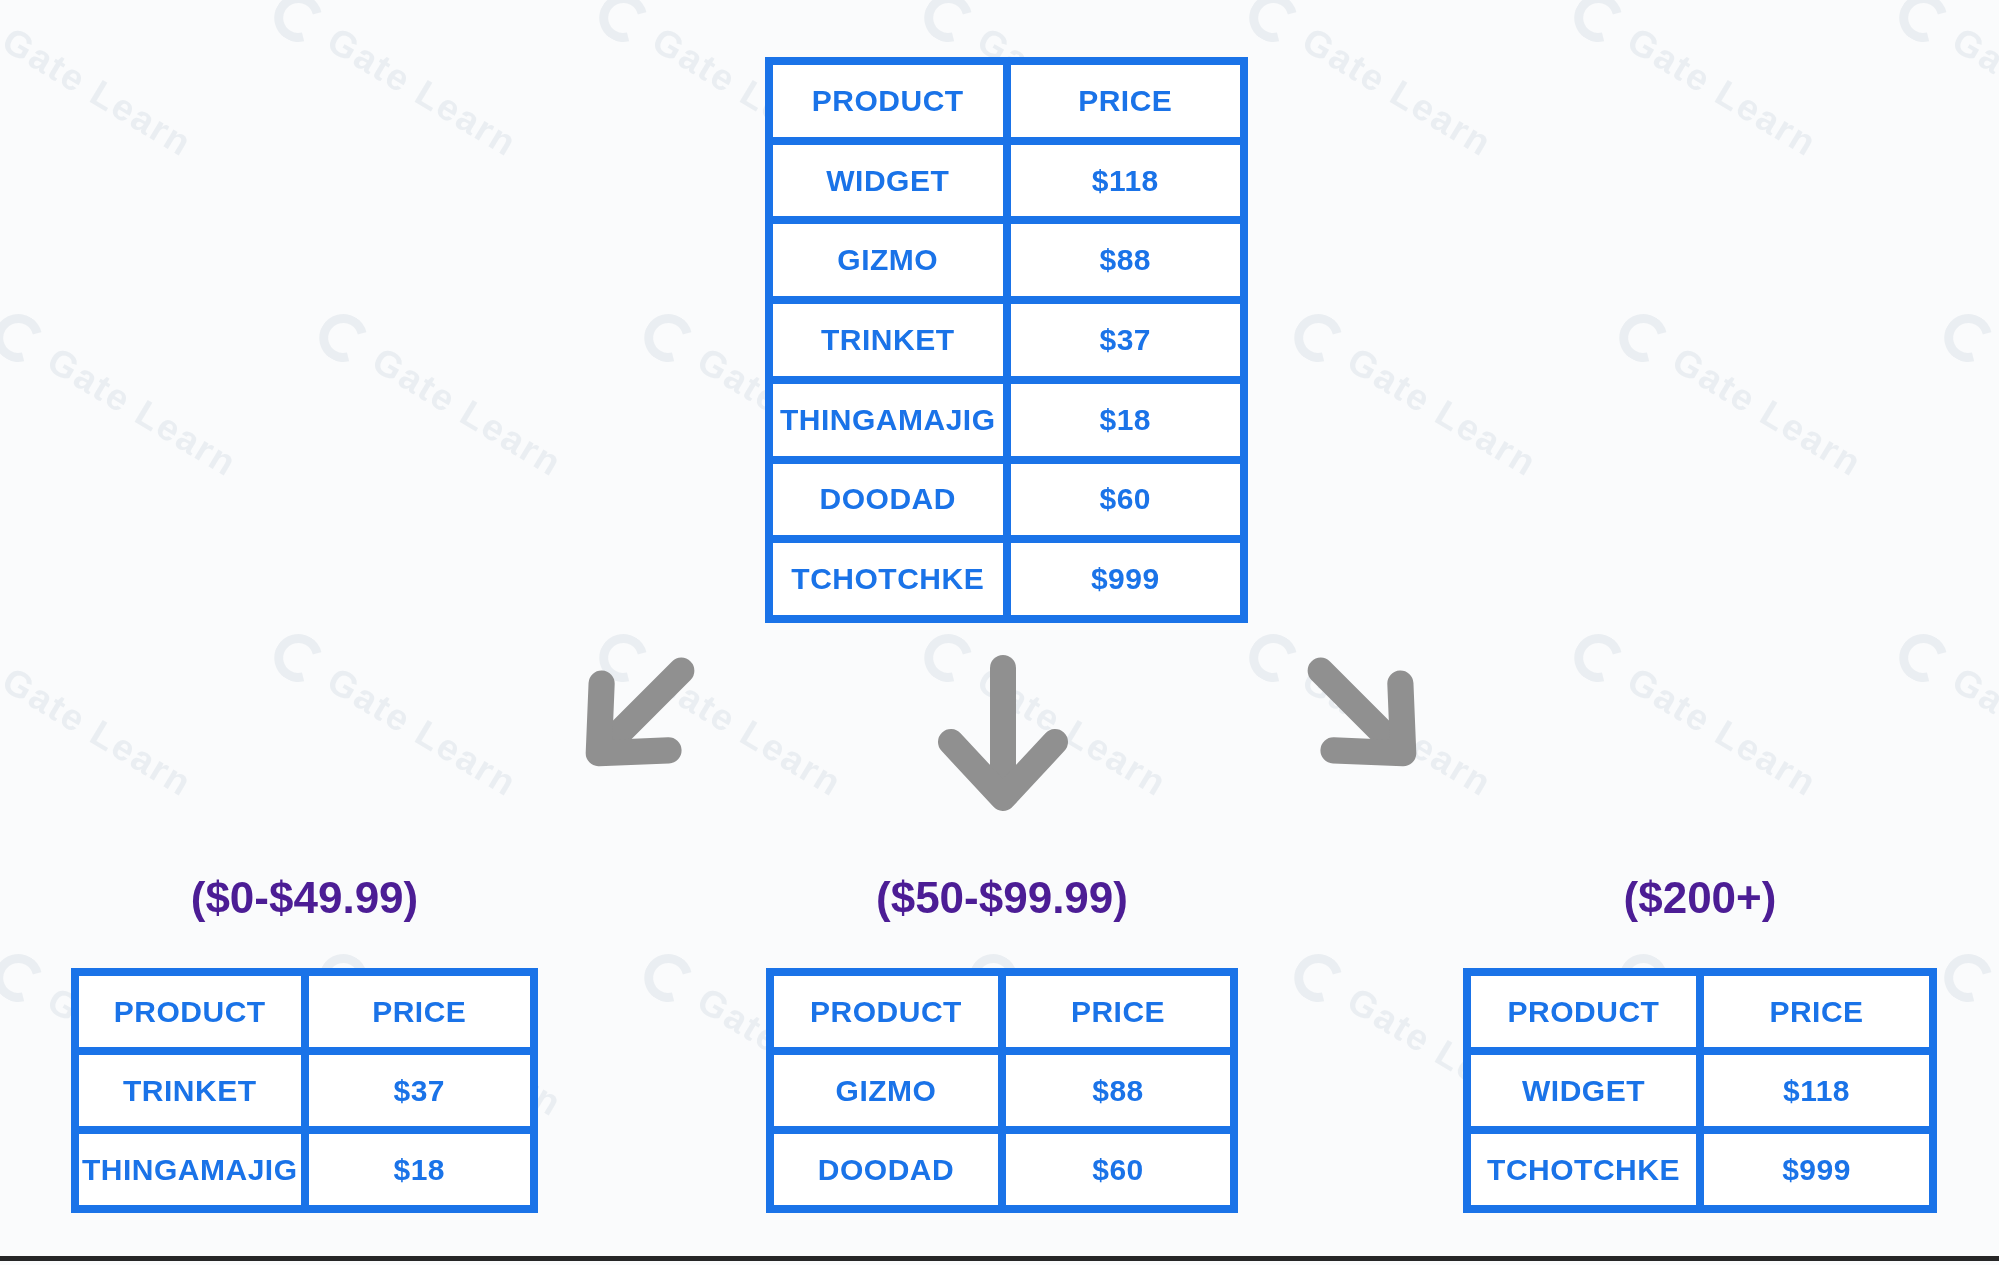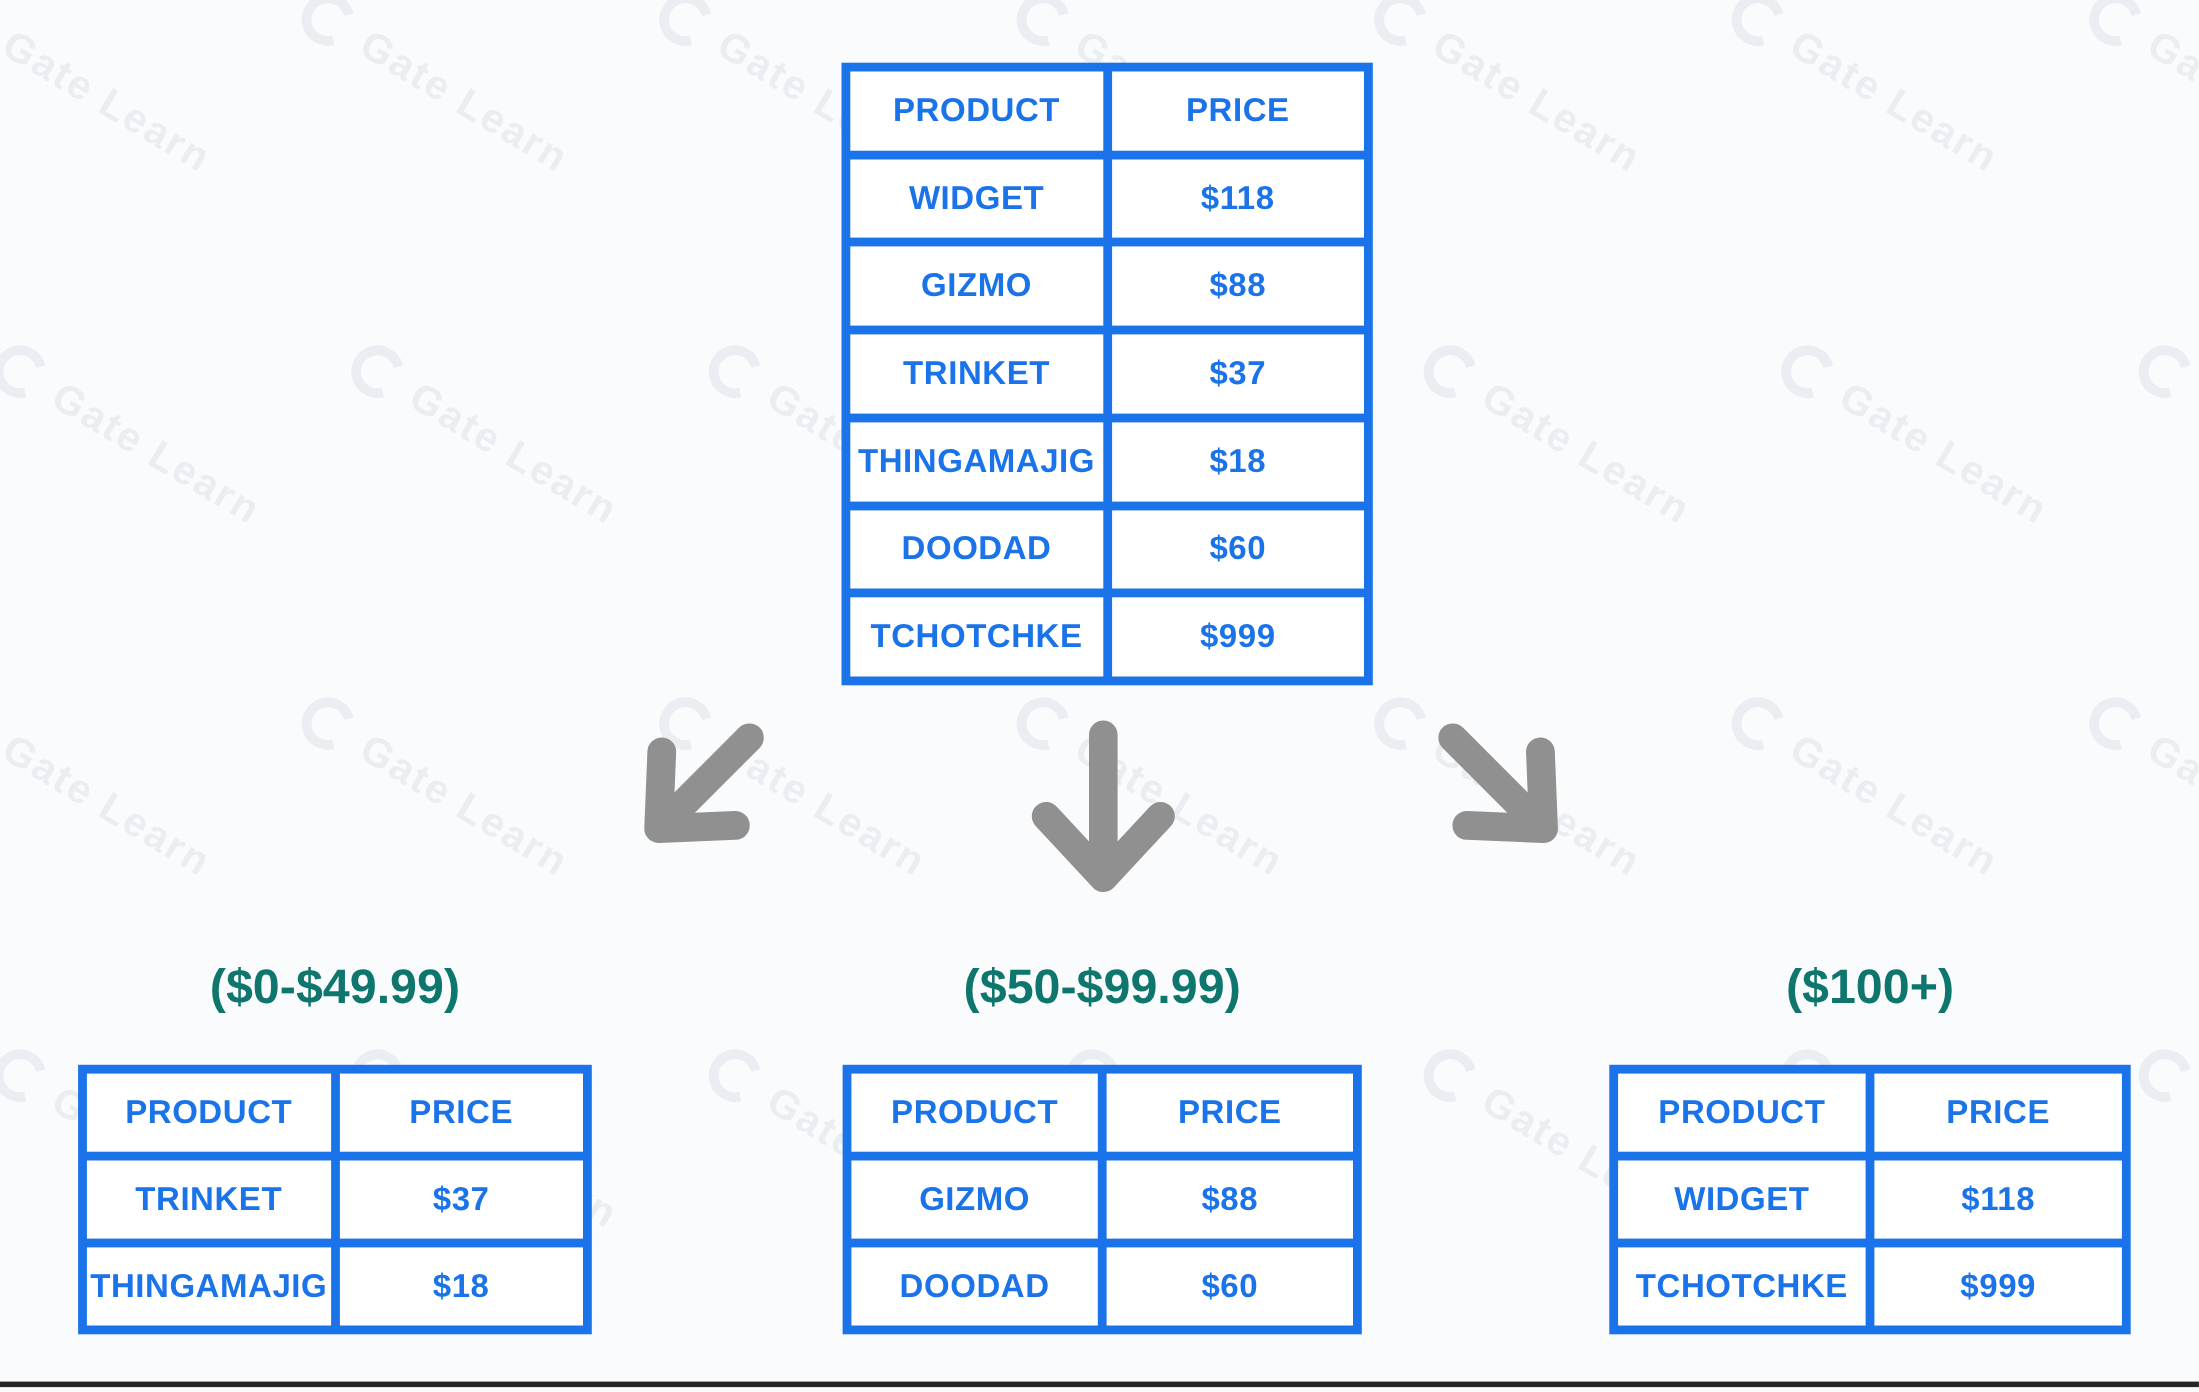--- a/index.html
+++ b/index.html
@@ -32,21 +32,21 @@
   #main-table{left:765px;top:57px;width:483px;height:566px;
     grid-template-columns:1fr 1fr;grid-template-rows:repeat(7,1fr);}
   .group-table{grid-template-columns:1fr 1fr;grid-template-rows:repeat(3,1fr);
     top:968px;height:245px;}
   #group-table-0{left:71px;width:467px;}
   #group-table-1{left:766px;width:472px;}
   #group-table-2{left:1463px;width:474px;}
   
   .group-label{
     position:absolute;z-index:2;top:872px;height:52px;line-height:52px;
-    text-align:center;font-weight:bold;font-size:44px;color:#0f766e;
+    text-align:center;font-weight:bold;font-size:44px;color:#4c1d95;
   }
   #group-label-0{left:71px;width:467px;}
   #group-label-1{left:766px;width:472px;}
   #group-label-2{left:1463px;width:474px;}
   
   .arrow{position:absolute;z-index:1;}
   .arrow path{stroke:#909090;fill:none;stroke-width:26;stroke-linecap:round;stroke-linejoin:round;}
   
   .bottom-line{position:absolute;left:0;top:1256px;width:1999px;height:5px;background:#262626;z-index:2;}
 </style>
@@ -199,21 +199,21 @@
 </svg>
 <svg class="arrow" style="left:1288px;top:638px" width="165" height="165" viewBox="-82 -82 164 164">
   <g transform="rotate(-45)">
     <path d="M0,-70 L0,28"></path>
     <path d="M-47,-5 L0,46 L47,-5"></path>
   </g>
 </svg>
 
 <div class="group-label" id="group-label-0">($0-$49.99)</div>
 <div class="group-label" id="group-label-1">($50-$99.99)</div>
-<div class="group-label" id="group-label-2">($100+)</div>
+<div class="group-label" id="group-label-2">($200+)</div>
 
 <div class="price-table group-table" id="group-table-0">
   <div class="cell">PRODUCT</div>
   <div class="cell">PRICE</div>
   <div class="cell">TRINKET</div>
   <div class="cell">$37</div>
   <div class="cell">THINGAMAJIG</div>
   <div class="cell">$18</div>
 </div>
 

